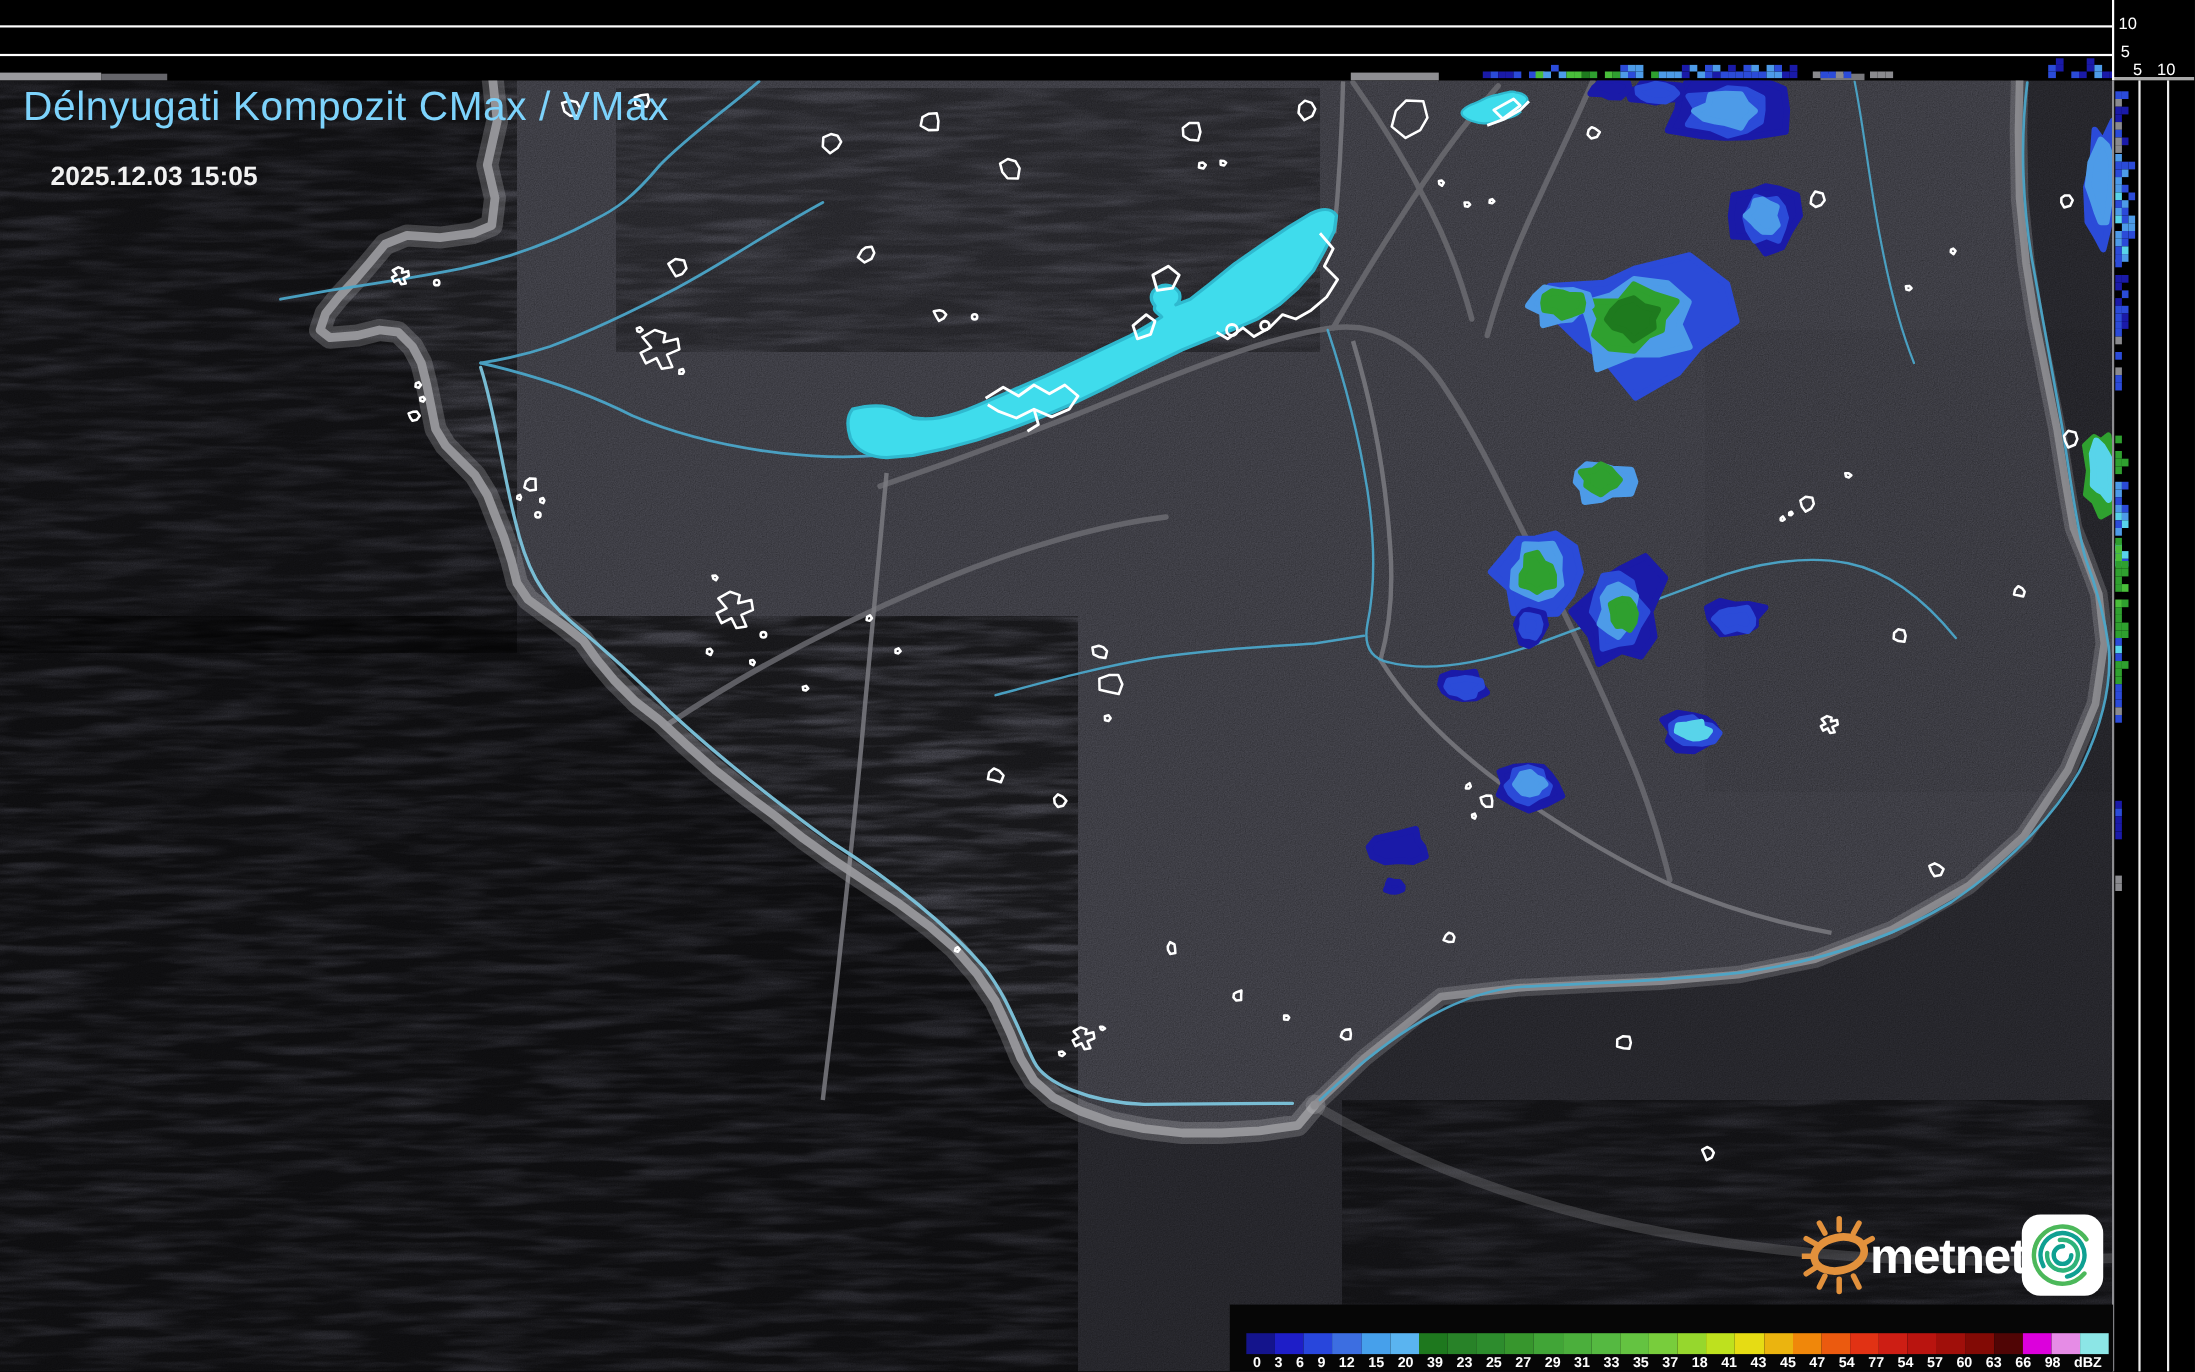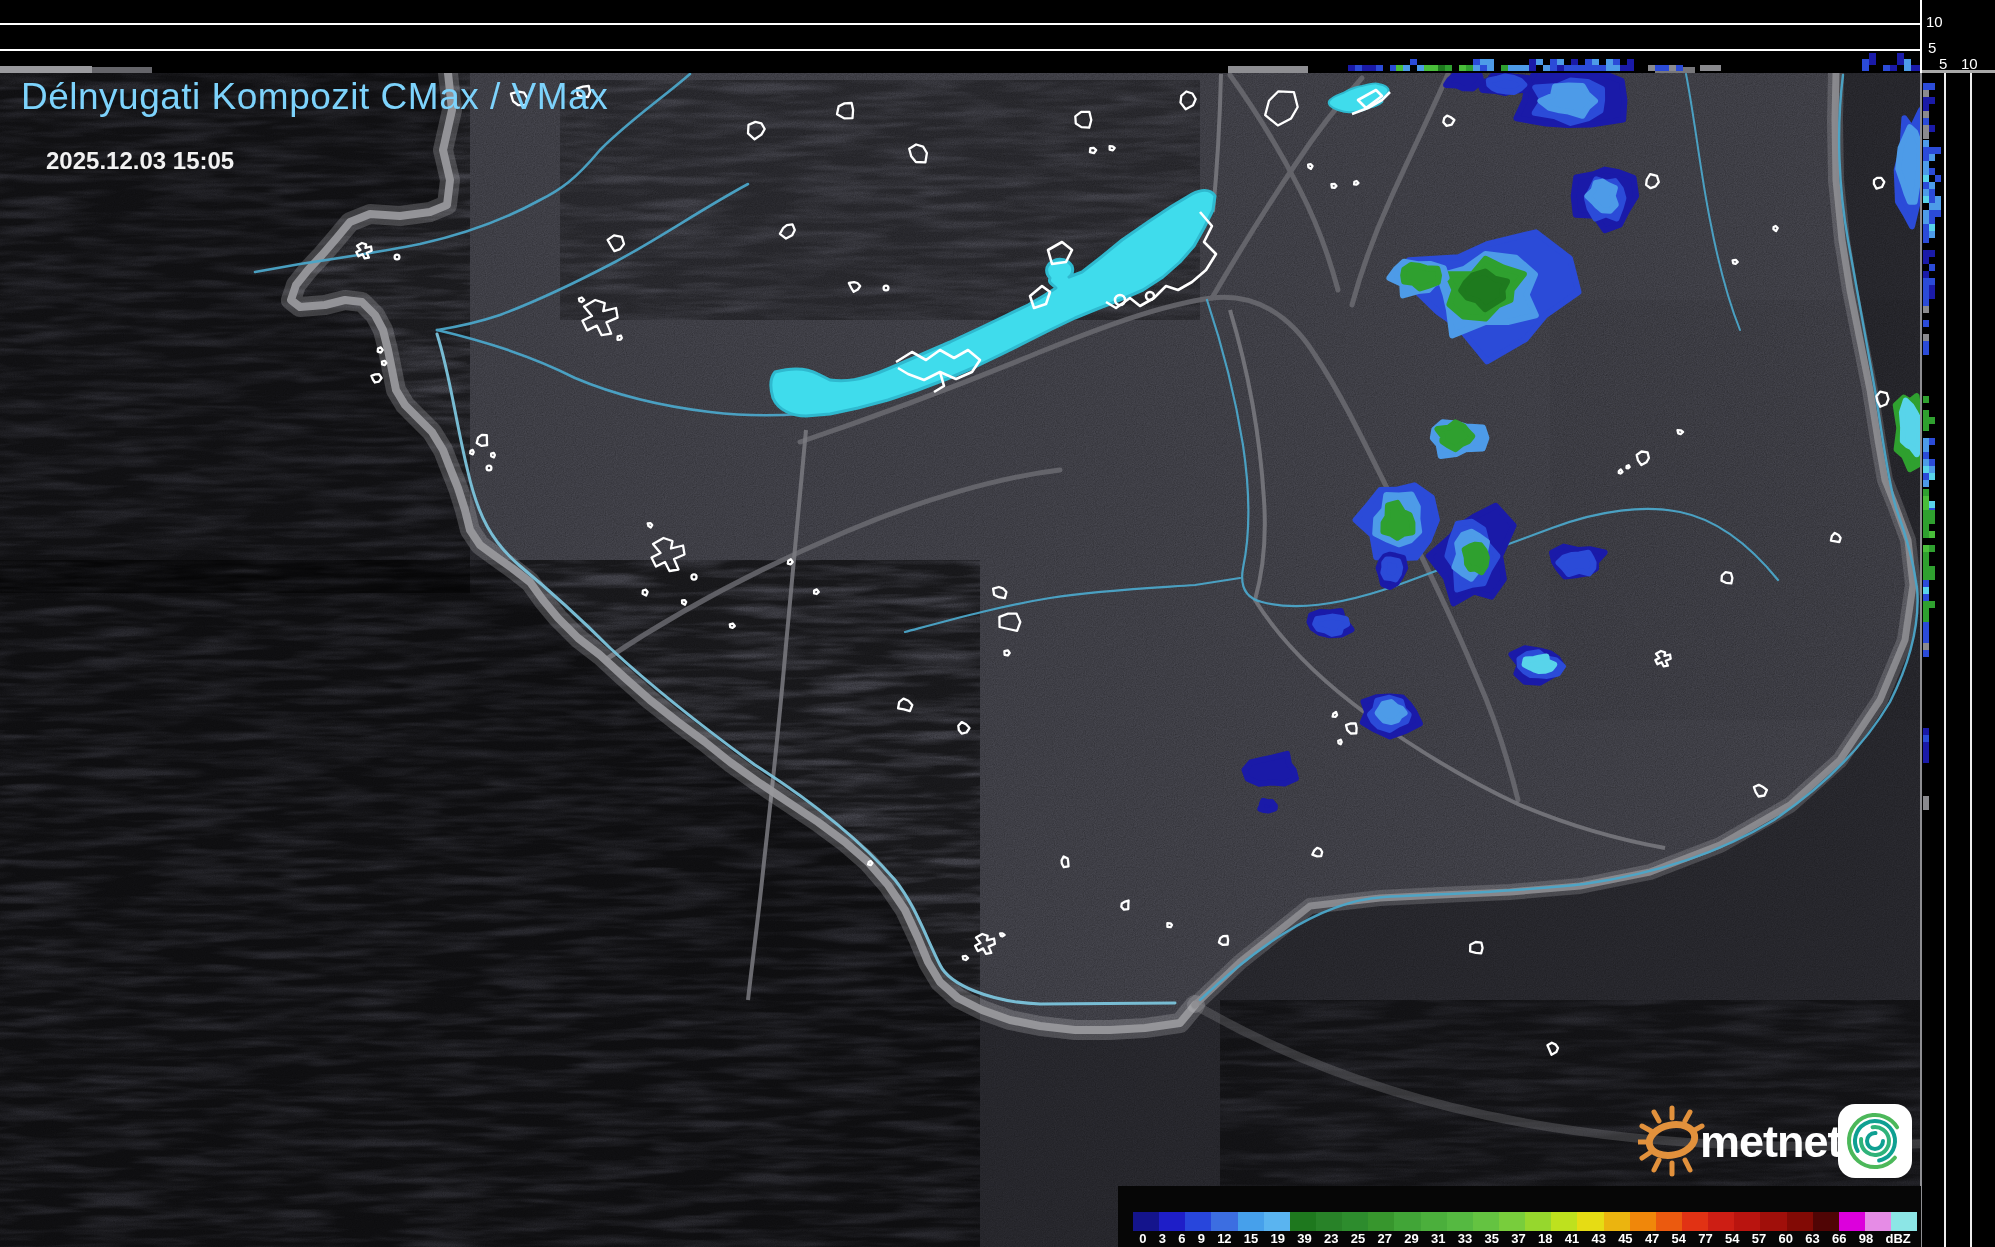--- a/index.html
+++ b/index.html
@@ -475,21 +475,21 @@
         <div style="background: rgb(230, 140, 230);"></div>
         <div style="background: rgb(140, 230, 230);"></div>
       </div>
   <div class="legend-ticks" id="legend-ticks">
         <div>0</div>
         <div>3</div>
         <div>6</div>
         <div>9</div>
         <div>12</div>
         <div>15</div>
-        <div>19</div>
+        <div>20</div>
         <div>39</div>
         <div>23</div>
         <div>25</div>
         <div>27</div>
         <div>29</div>
         <div>31</div>
         <div>33</div>
         <div>35</div>
         <div>37</div>
         <div>18</div>

